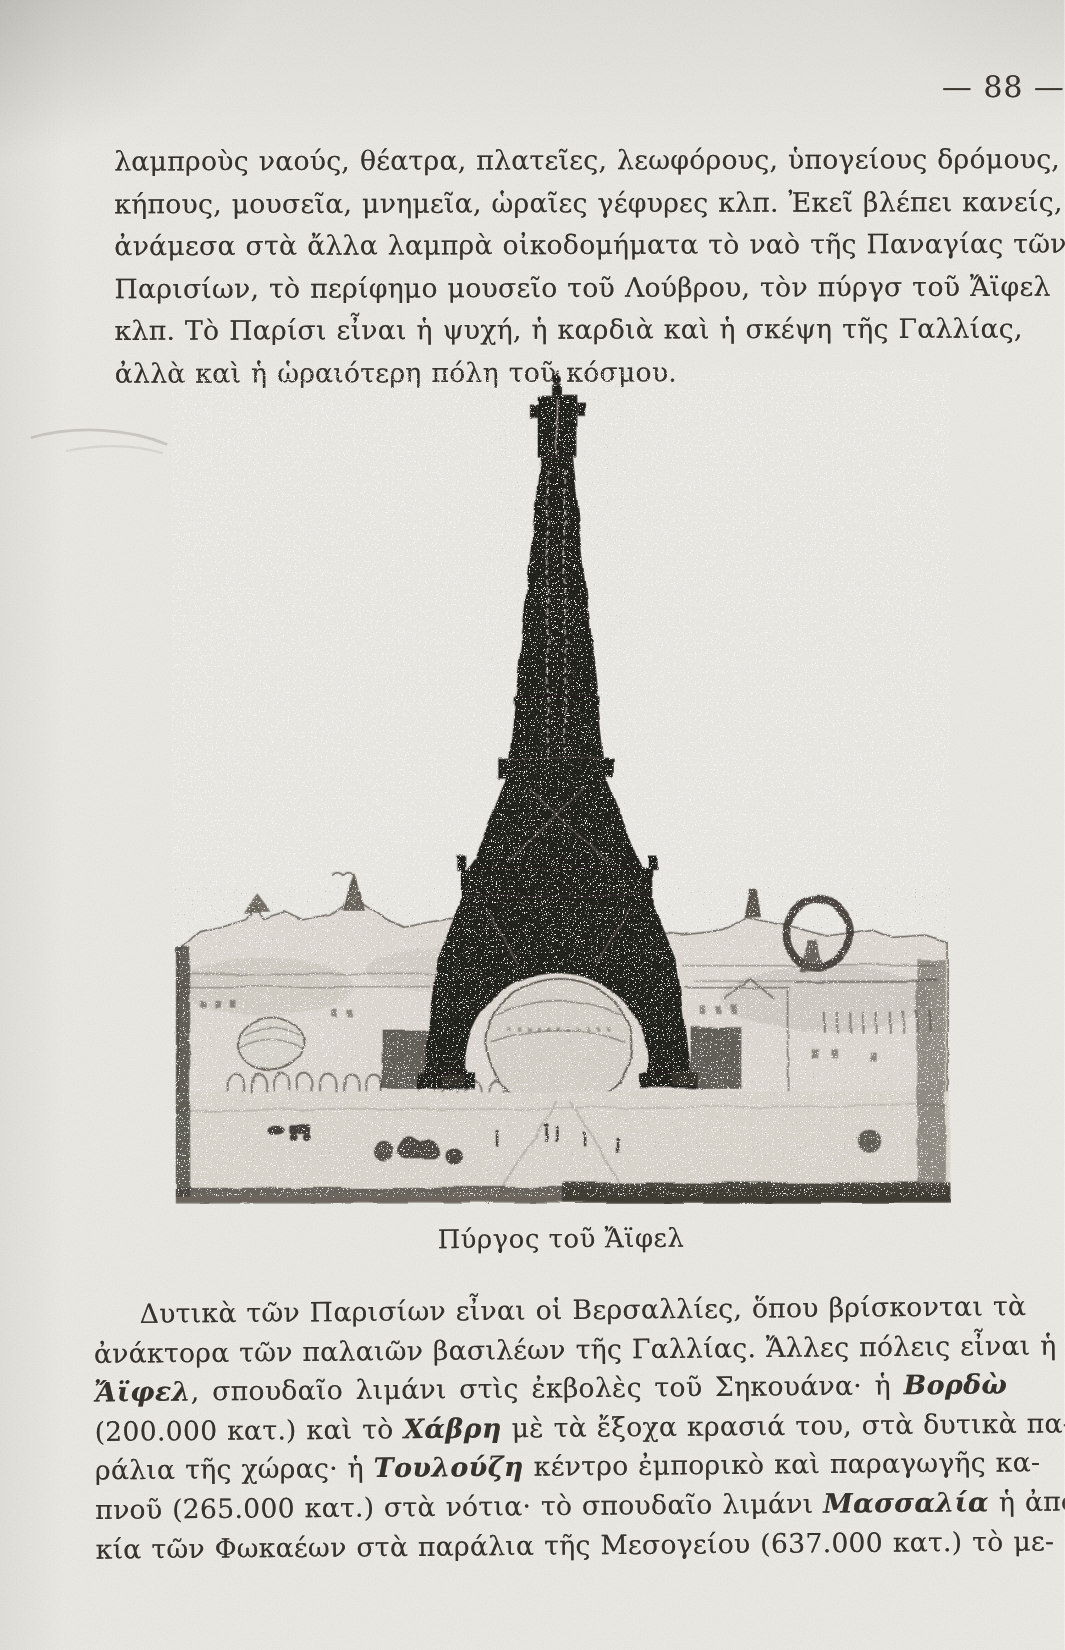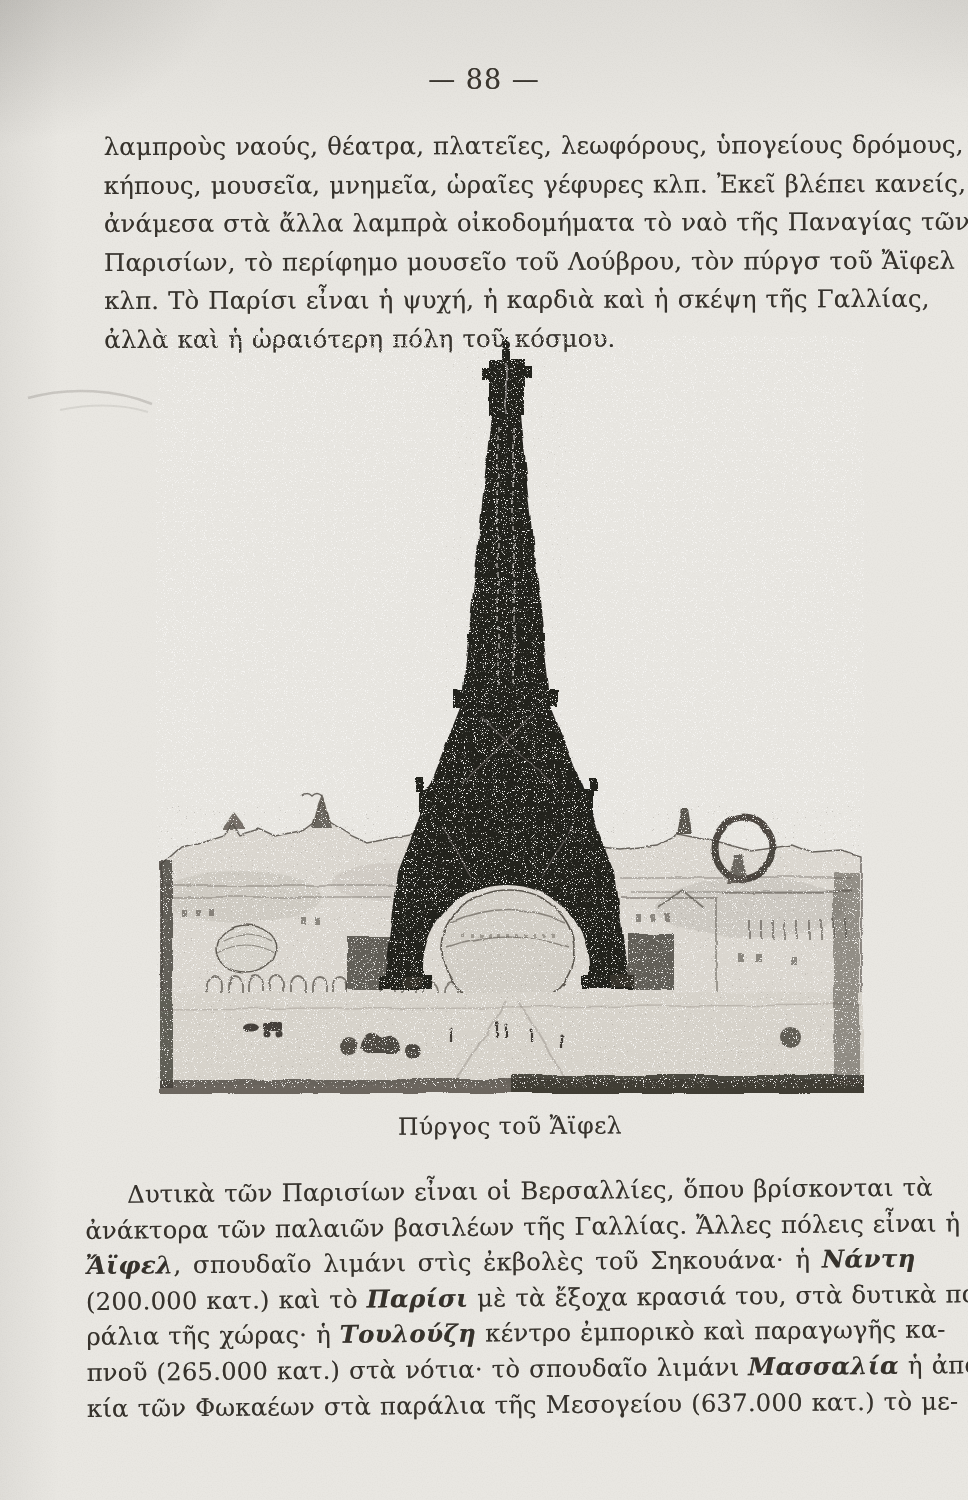--- a/index.html
+++ b/index.html
@@ -9,21 +9,21 @@
       radial-gradient(500px 380px at -60px -80px, rgba(42,39,34,0.22), rgba(42,39,34,0) 62%),
       radial-gradient(380px 240px at 103% -40px, rgba(42,39,34,0.08), rgba(42,39,34,0) 60%),
       linear-gradient(180deg, rgba(30,28,25,0.05), rgba(30,28,25,0) 140px),
       linear-gradient(90deg, rgba(30,28,25,0.05), rgba(30,28,25,0) 60px),
       #e9e7e2;
     font-family: "DejaVu Serif", "Liberation Serif", serif;
     color: #36322c;
   }
   .pageno {
     position: absolute; top: 64px; left: 0; width: 100%;
-    text-align: center; font-size: 27px; letter-spacing: 1px;
+    text-align: right; font-size: 27px; letter-spacing: 1px;
     color: #3a362f; text-shadow: 0 0 0.6px rgba(54,50,44,0.55);
   }
   .para {
     position: absolute; font-size: 24.3px; letter-spacing: 0.2px; word-spacing: 1px;
     text-shadow: 0 0 0.6px rgba(54,50,44,0.5);
   }
   .p1 { top: 127px; left: 104px; width: 802px; line-height: 38.5px; transform: rotate(-0.15deg); }
   .p2 { top: 1177px; left: 86px; width: 830px; line-height: 35.6px; transform: rotate(-0.5deg); transform-origin: 0 50%; }
   .tline { text-align: justify; text-align-last: justify; white-space: nowrap; }
   .tline.nj { text-align-last: left; }
@@ -211,22 +211,22 @@
       <rect x="6" y="470" width="708" height="282" fill="#35312b" opacity="0.3" filter="url(#fleckD)"></rect>
       <rect x="296" y="0" width="124" height="470" fill="#35312b" opacity="0.18" filter="url(#fleckD)"></rect>
     </svg>
   </figure>
 
   <div class="caption">Πύργος τοῦ Ἄϊφελ</div>
 
   <div class="para p2">
       <div class="tline ind"><span>Δυτικὰ τῶν Παρισίων εἶναι οἱ Βερσαλλίες, ὅπου βρίσκονται τὰ</span></div>
       <div class="tline"><span>ἀνάκτορα τῶν παλαιῶν βασιλέων τῆς Γαλλίας. Ἄλλες πόλεις εἶναι ἡ</span></div>
-      <div class="tline"><span class="bi">Ἄϊφελ</span><span>, σπουδαῖο λιμάνι στὶς ἐκβολὲς τοῦ Σηκουάνα· ἡ </span><span class="bi">Νάντη</span></div>
-      <div class="tline"><span>(200.000 κατ.) καὶ τὸ </span><span class="bi">Παρίσι</span><span> μὲ τὰ ἔξοχα κρασιά του, στὰ δυτικὰ πα-</span></div>
+      <div class="tline"><span class="bi">Ἄϊφελ</span><span>, σπουδαῖο λιμάνι στὶς ἐκβολὲς τοῦ Σηκουάνα· ἡ </span><span class="bi">Βορδὼ</span></div>
+      <div class="tline"><span>(200.000 κατ.) καὶ τὸ </span><span class="bi">Χάβρη</span><span> μὲ τὰ ἔξοχα κρασιά του, στὰ δυτικὰ πα-</span></div>
       <div class="tline"><span>ράλια τῆς χώρας· ἡ </span><span class="bi">Τουλούζη</span><span> κέντρο ἐμπορικὸ καὶ παραγωγῆς κα-</span></div>
       <div class="tline"><span>πνοῦ (265.000 κατ.) στὰ νότια· τὸ σπουδαῖο λιμάνι </span><span class="bi">Μασσαλία</span><span> ἡ ἀποι-</span></div>
       <div class="tline"><span>κία τῶν Φωκαέων στὰ παράλια τῆς Μεσογείου (637.000 κατ.) τὸ με-</span></div>
     </div>
 
   <svg class="grain" width="968" height="1500" viewBox="0 0 968 1500" xmlns="http://www.w3.org/2000/svg">
     <filter id="pgrain">
       <feTurbulence type="fractalNoise" baseFrequency="0.8" numOctaves="2" seed="3"></feTurbulence>
       <feColorMatrix type="matrix" values="0 0 0 0 0.20, 0 0 0 0 0.19, 0 0 0 0 0.17, 0 0 0 1.2 -0.5"></feColorMatrix>
     </filter>

